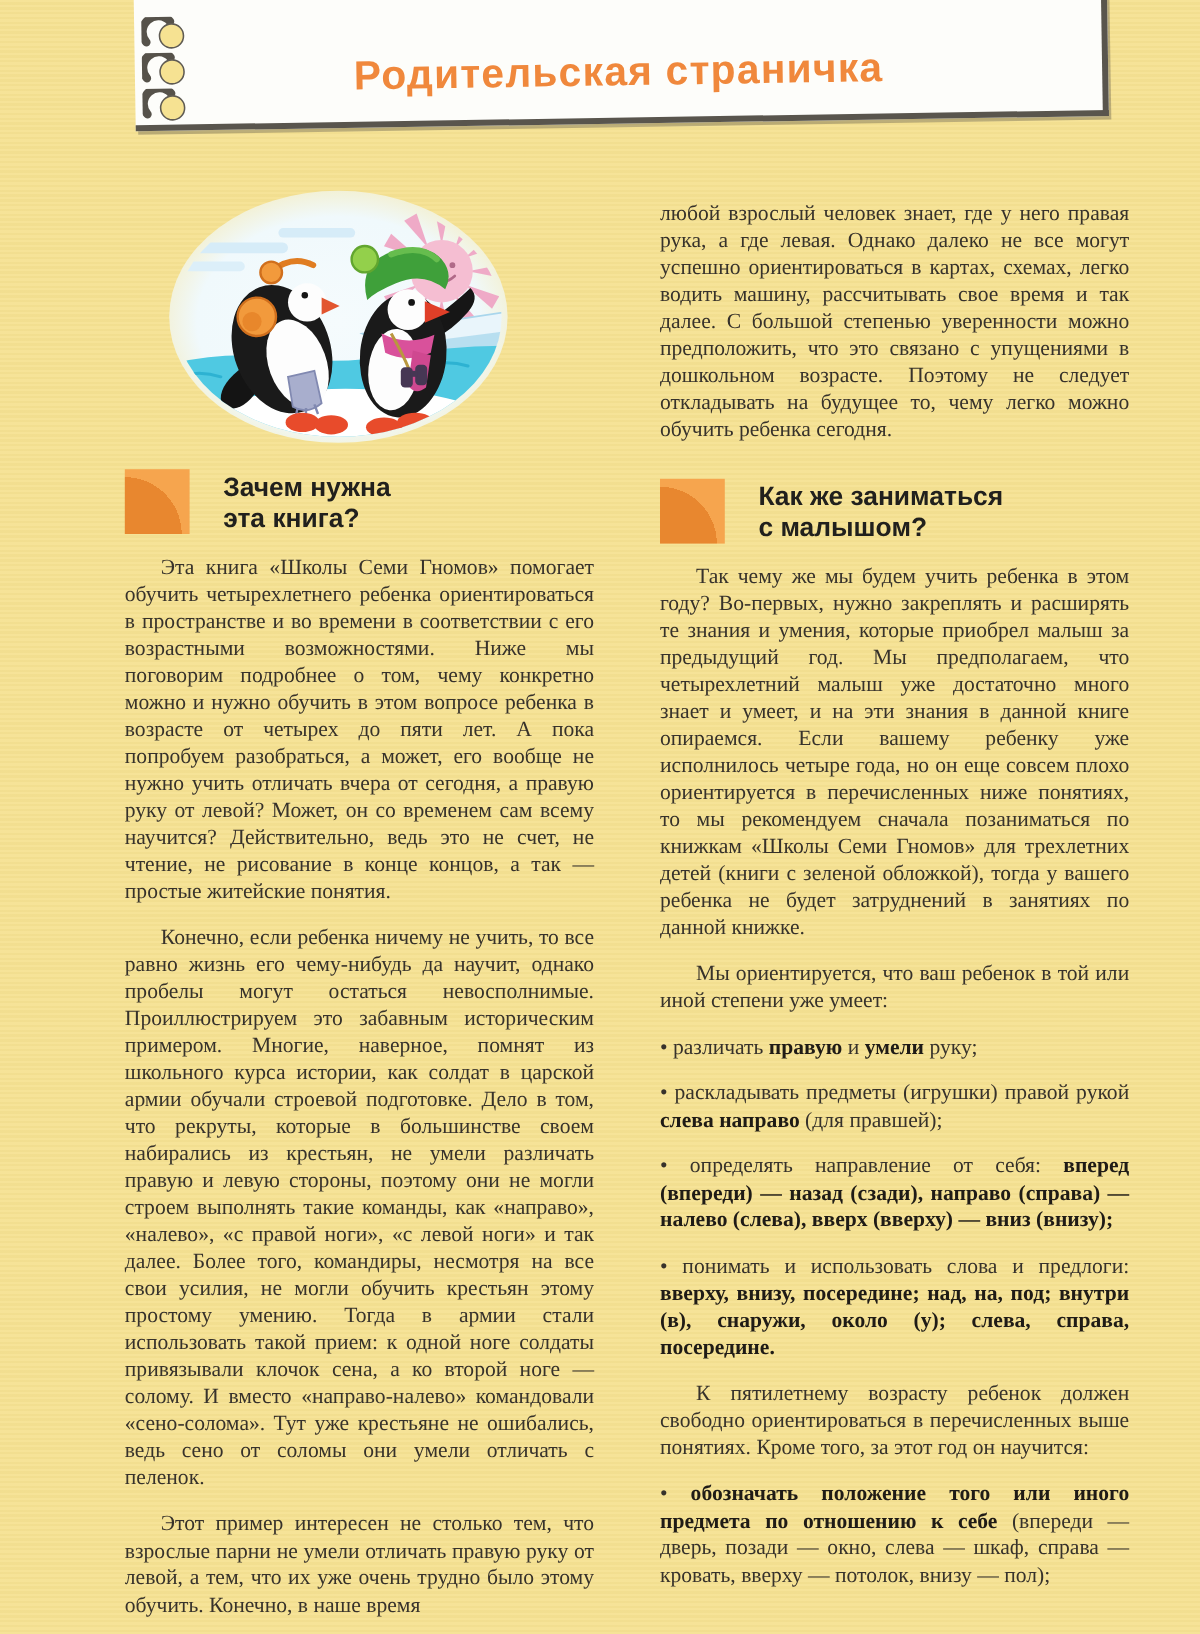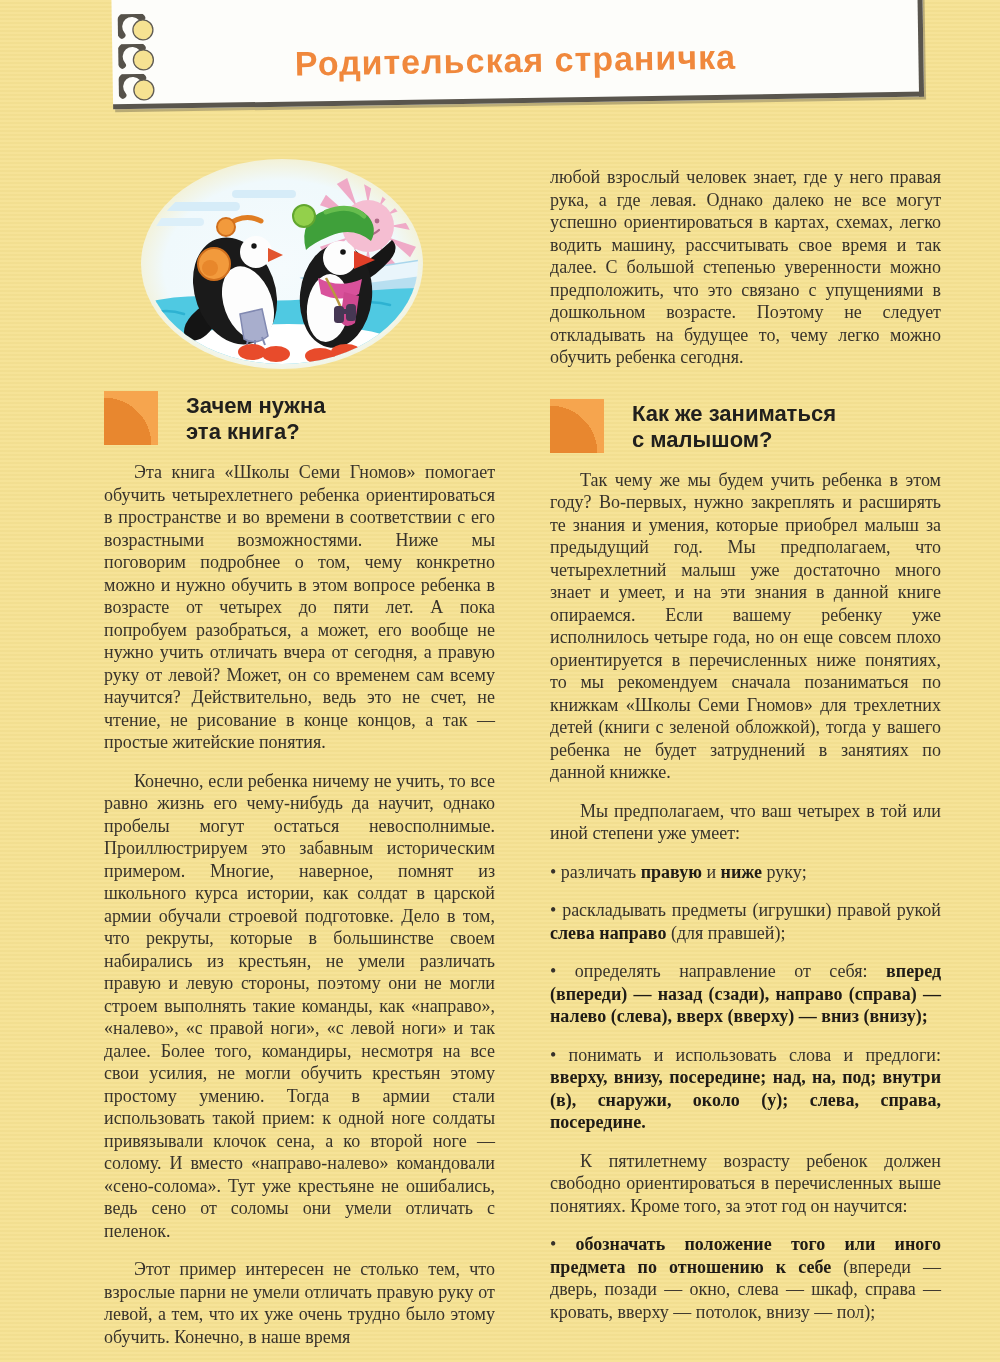--- a/index.html
+++ b/index.html
@@ -199,22 +199,22 @@
       <div class="sq"></div>
       <div class="section-title">
         <div>Как же заниматься</div>
         <div>с малышом?</div>
       </div>
     </div>
 
     <p class="indent">Так чему же мы будем учить ребенка в этом году? Во-первых, нужно закреплять и расширять те знания и умения, которые приобрел малыш за предыдущий год. Мы предполагаем, что четырехлетний малыш уже достаточно много знает и умеет, и на эти знания в данной книге опираемся. Если вашему ребенку уже исполнилось четыре года, но он еще совсем плохо ориентируется в перечисленных ниже понятиях, то мы рекомендуем сначала позаниматься по книжкам «Школы Семи Гномов» для трехлетних детей (книги с зеленой обложкой), тогда у вашего ребенка не будет затруднений в занятиях по данной книжке.</p>
 
 
-    <p class="indent">Мы предполагаем, что ваш четырех в той или иной степени уже умеет:</p>
-    <p>• различать <b>правую</b> и <b>ниже</b> руку;</p>
+    <p class="indent">Мы ориентируется, что ваш ребенок в той или иной степени уже умеет:</p>
+    <p>• различать <b>правую</b> и <b>умели</b> руку;</p>
     <p>• раскладывать предметы (игрушки) правой рукой <b>слева направо</b> (для правшей);</p>
     <p>• определять направление от себя: <b>вперед (впереди) — назад (сзади), направо (справа) — налево (слева), вверх (вверху) — вниз (внизу);</b></p>
     <p>• понимать и использовать слова и предлоги: <b>вверху, внизу, посередине; над, на, под; внутри (в), снаружи, около (у); слева, справа, посередине.</b></p>
 
     <p class="indent">К пятилетнему возрасту ребенок должен свободно ориентироваться в перечисленных выше понятиях. Кроме того, за этот год он научится:</p>
     <p>• <b>обозначать положение того или иного предмета по отношению к себе</b> (впереди — дверь, позади — окно, слева — шкаф, справа — кровать, вверху — потолок, внизу — пол);</p>
 
   </div>
 
 </div>

